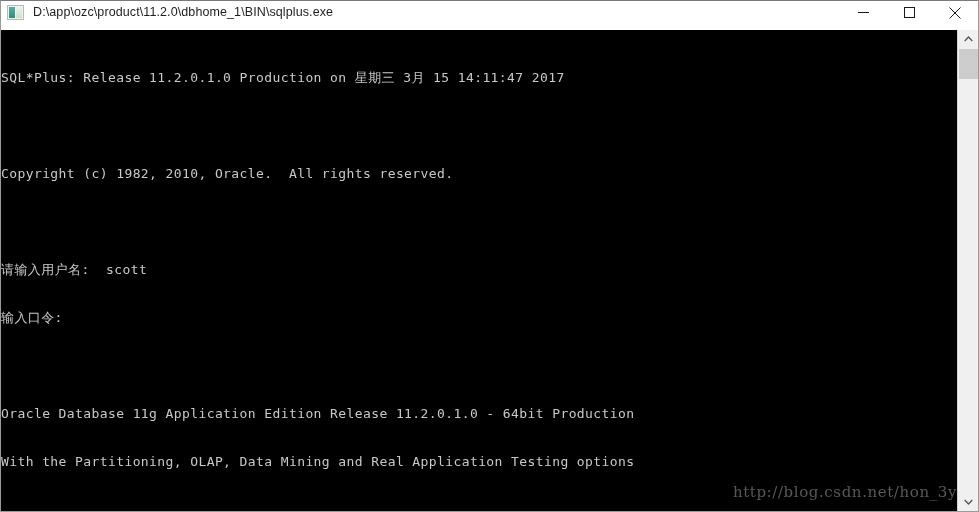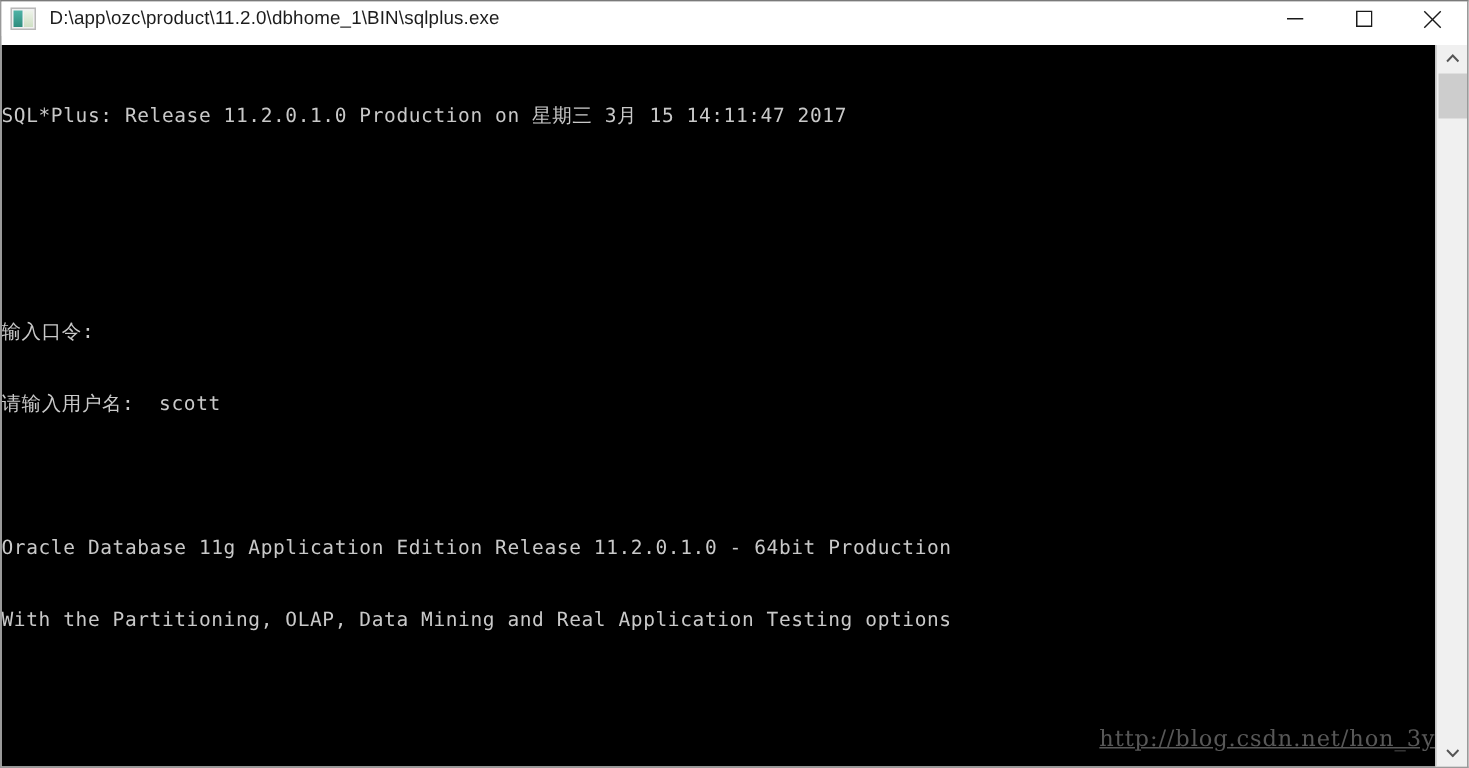--- a/index.html
+++ b/index.html
@@ -112,21 +112,20 @@
   
   #watermark {
     position: absolute;
     right: 0px;
     bottom: 10px;
     font-family: "DejaVu Serif", "Liberation Serif", serif;
     font-size: 15px;
     color: #585858;
     white-space: nowrap;
     letter-spacing: 0.6px;
-    text-decoration: underline;
   }
 
   
   #scrollbar {
     position: absolute;
     right: 0;
     top: 29px;
     width: 21px;
     height: 481px;
     background: #f0f0f0;
@@ -181,23 +180,24 @@
         <line x1="0.5" y1="0.5" x2="11.5" y2="11.5" stroke="#1a1a1a" stroke-width="1"></line>
         <line x1="11.5" y1="0.5" x2="0.5" y2="11.5" stroke="#1a1a1a" stroke-width="1"></line>
       </svg>
     </div>
   </div>
 
   <div id="console">
     <div id="console-text">
       <span class="cline">SQL*Plus: Release 11.2.0.1.0 Production on 星期三 3月 15 14:11:47 2017</span>
       <span class="cline blank"></span>
+      <span class="cline">Copyright (c) 1982, 2010, Oracle.  All rights reserved.</span>
       <span class="cline blank"></span>
+      <span class="cline">请输入用户名:  scott</span>
       <span class="cline">输入口令:</span>
-      <span class="cline">请输入用户名:  scott</span>
       <span class="cline blank"></span>
       <span class="cline">Oracle Database 11g Application Edition Release 11.2.0.1.0 - 64bit Production</span>
       <span class="cline">With the Partitioning, OLAP, Data Mining and Real Application Testing options</span>
       
       
     </div>
     <div id="watermark">http://blog.csdn.net/hon_3y</div>
   </div>
 
   <div id="scrollbar">

